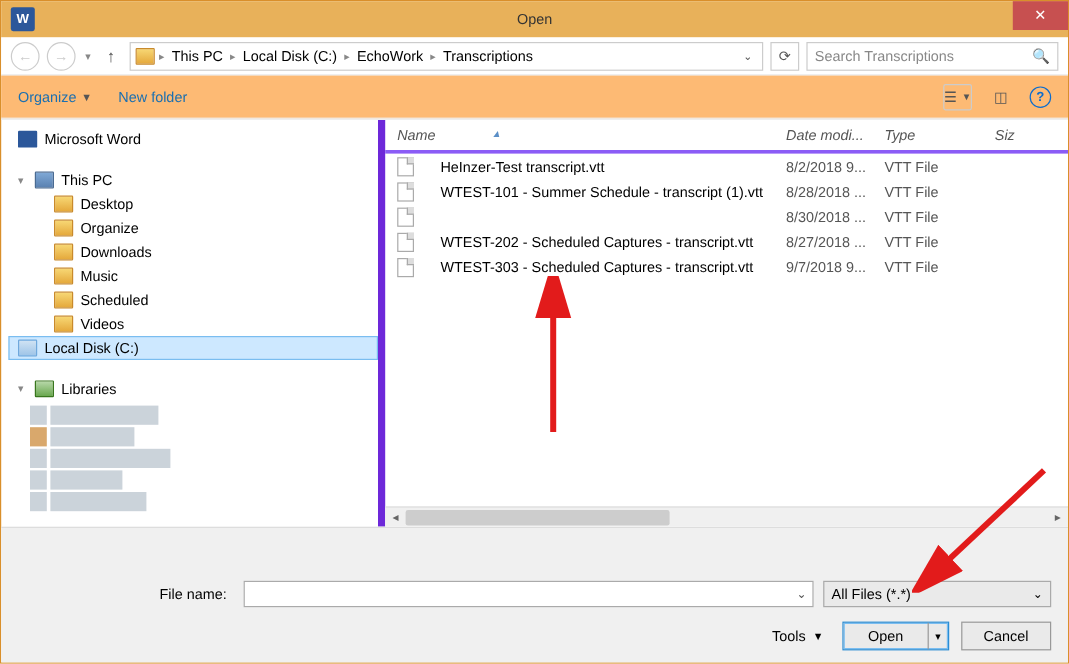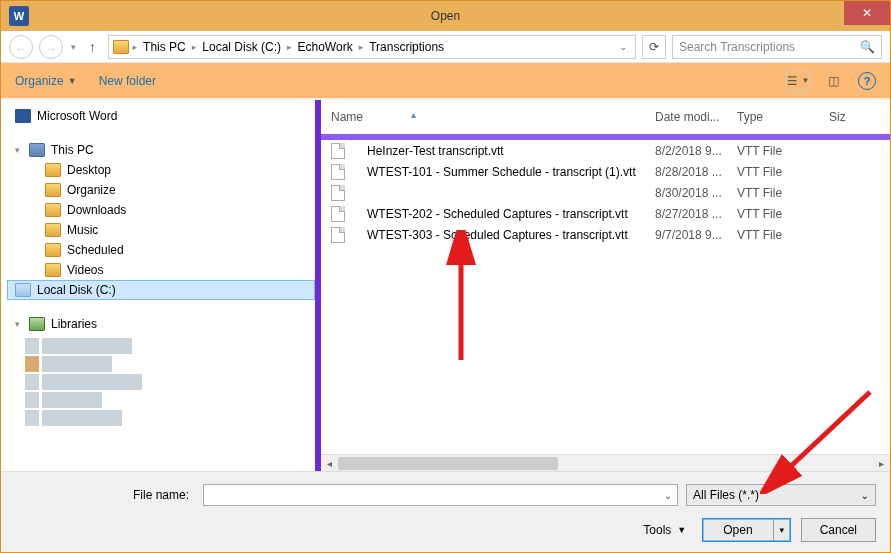--- a/index.html
+++ b/index.html
@@ -37,39 +37,39 @@
   .ic { width:16px; height:14px; display:inline-block; }
   .ic.word { background:#2b579a; border-radius:1px; }
   .ic.pc { background:linear-gradient(#7fa8d6,#5b82b2); border:1px solid #4a6b92; border-radius:1px; }
   .ic.fold { background:linear-gradient(#f7d774,#e5a93c); border:1px solid #c98a2b; border-radius:1px; }
   .ic.drive { background:linear-gradient(#cfe2f3,#9fc5e8); border:1px solid #6fa8dc; border-radius:1px; }
   .ic.lib { background:linear-gradient(#b6d7a8,#6aa84f); border:1px solid #38761d; border-radius:1px; }
   .blurzone { margin:4px 0 0 18px; }
   .blurrow { height:16px; margin:2px 0; display:flex; gap:3px; }
   .blurcell { background:#cbd3da; width:16px; }
   .list { flex:1; display:flex; flex-direction:column; position:relative; }
-  .cols { height:40px; display:flex; align-items:center; font-size:12px; color:#555; border-bottom:6px solid #8b5cf6; padding-left:10px; position:relative; }
+  .cols { height:28px; display:flex; align-items:center; font-size:12px; color:#555; border-bottom:3px solid #8b5cf6; padding-left:10px; position:relative;font-style:italic; }
   .cols .col { padding-right:8px; cursor:pointer; }
   .cols .c-name { width:324px; position:relative; }
   .cols .c-date { width:82px; }
   .cols .c-type { width:92px; }
   .cols .c-size { }
   .filerows { flex:1; overflow:auto; font-size:12px; }
   .frow { height:21px; display:flex; align-items:center; padding-left:10px; cursor:pointer; }
   .frow .fname { width:324px; display:flex; align-items:center; gap:22px; }
   .frow .fdate { width:82px; color:#555; }
   .frow .ftype { width:92px; color:#555; }
   .fileic { width:14px; height:16px; border:1px solid #aaa; background:#fff; position:relative; }
   .fileic::after{content:"";position:absolute;right:-1px;top:-1px;width:5px;height:5px;background:#ddd;border-left:1px solid #aaa;border-bottom:1px solid #aaa;}
   .hscroll { height:17px; background:#f0f0f0; display:flex; align-items:center; border-top:1px solid #ddd; }
   .hscroll .arrow { width:17px; height:17px; display:flex; align-items:center; justify-content:center; color:#666; font-size:10px; cursor:pointer; }
   .hscroll .track { flex:1; position:relative; height:17px; }
   .hscroll .thumb { position:absolute; left:0; top:2px; height:13px; width:220px; background:#cdcdcd; border-radius:2px; }
   .footer { background:#f0f0f0; padding:12px 14px 10px; border-top:1px solid #ddd; }
-  .fnrow { display:flex; align-items:center; gap:8px; font-size:12px; }
+  .fnrow { display:flex; align-items:center; gap:8px; font-size:12px;margin-top:32px; }
   .fnrow label { width:180px; text-align:right; padding-right:6px; }
   .fnrow .fninput { flex:1; height:22px; border:1px solid #aaa; background:#fff; display:flex; align-items:center; }
   .fnrow .fninput .dd { margin-left:auto; width:18px; text-align:center; color:#555; font-size:10px; cursor:pointer; }
   .filter { width:190px; height:22px; border:1px solid #aaa; background:#eaeaea; display:flex; align-items:center; padding:0 6px; font-size:12px; cursor:pointer; }
   .filter .dd { margin-left:auto; font-size:10px; }
   .btnrow { display:flex; justify-content:flex-end; align-items:center; gap:10px; margin-top:12px; font-size:12px; }
   .tools { padding-right:6px; cursor:pointer; display:flex; align-items:center; gap:6px;}
   .btn { height:24px; border:1px solid #999; background:#eaeaea; padding:0 18px; display:flex; align-items:center; cursor:pointer; }
   .btn.split { padding:0; }
   .btn.split .main { padding:0 20px; border-right:1px solid #999; height:100%; display:flex; align-items:center;}

